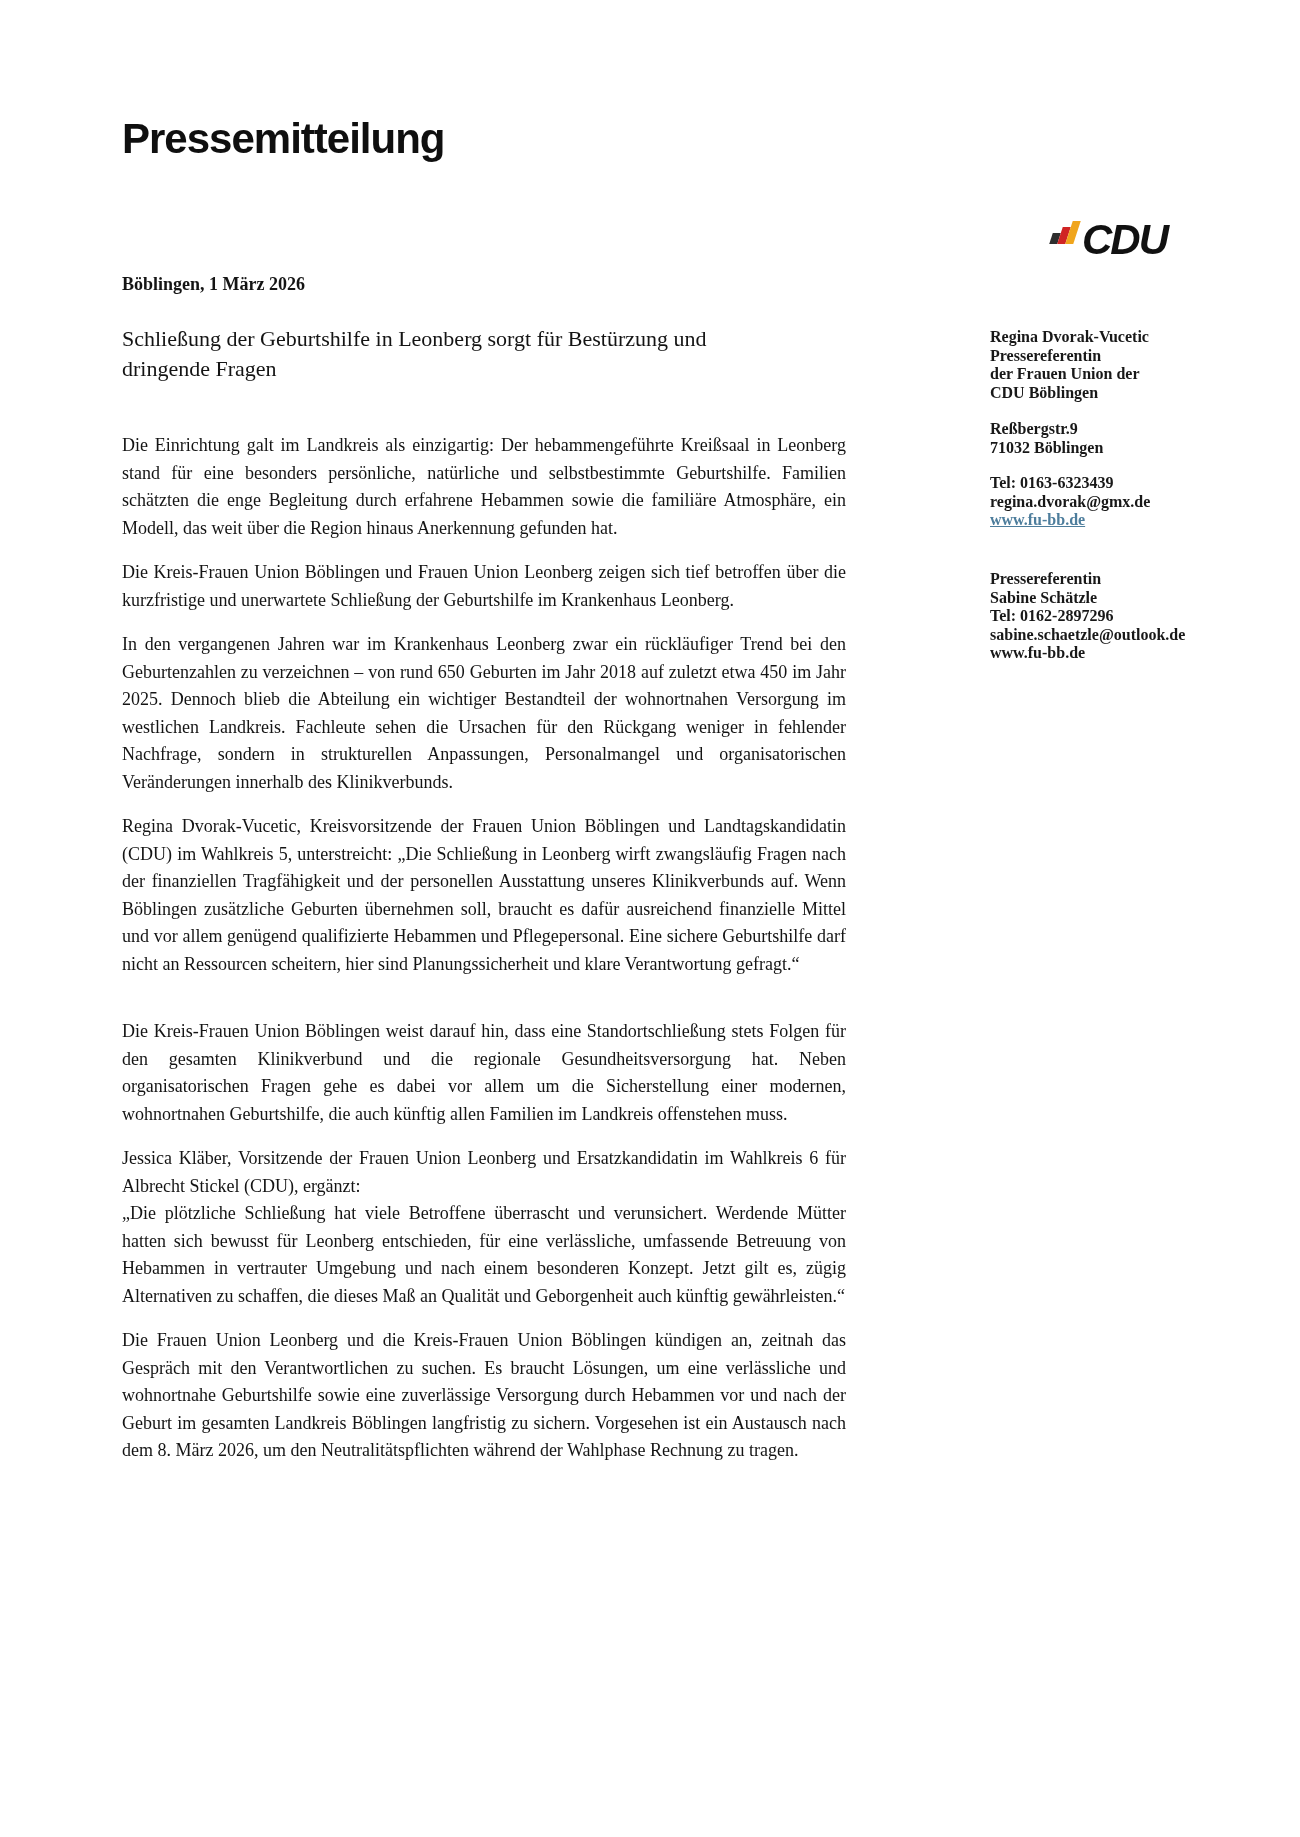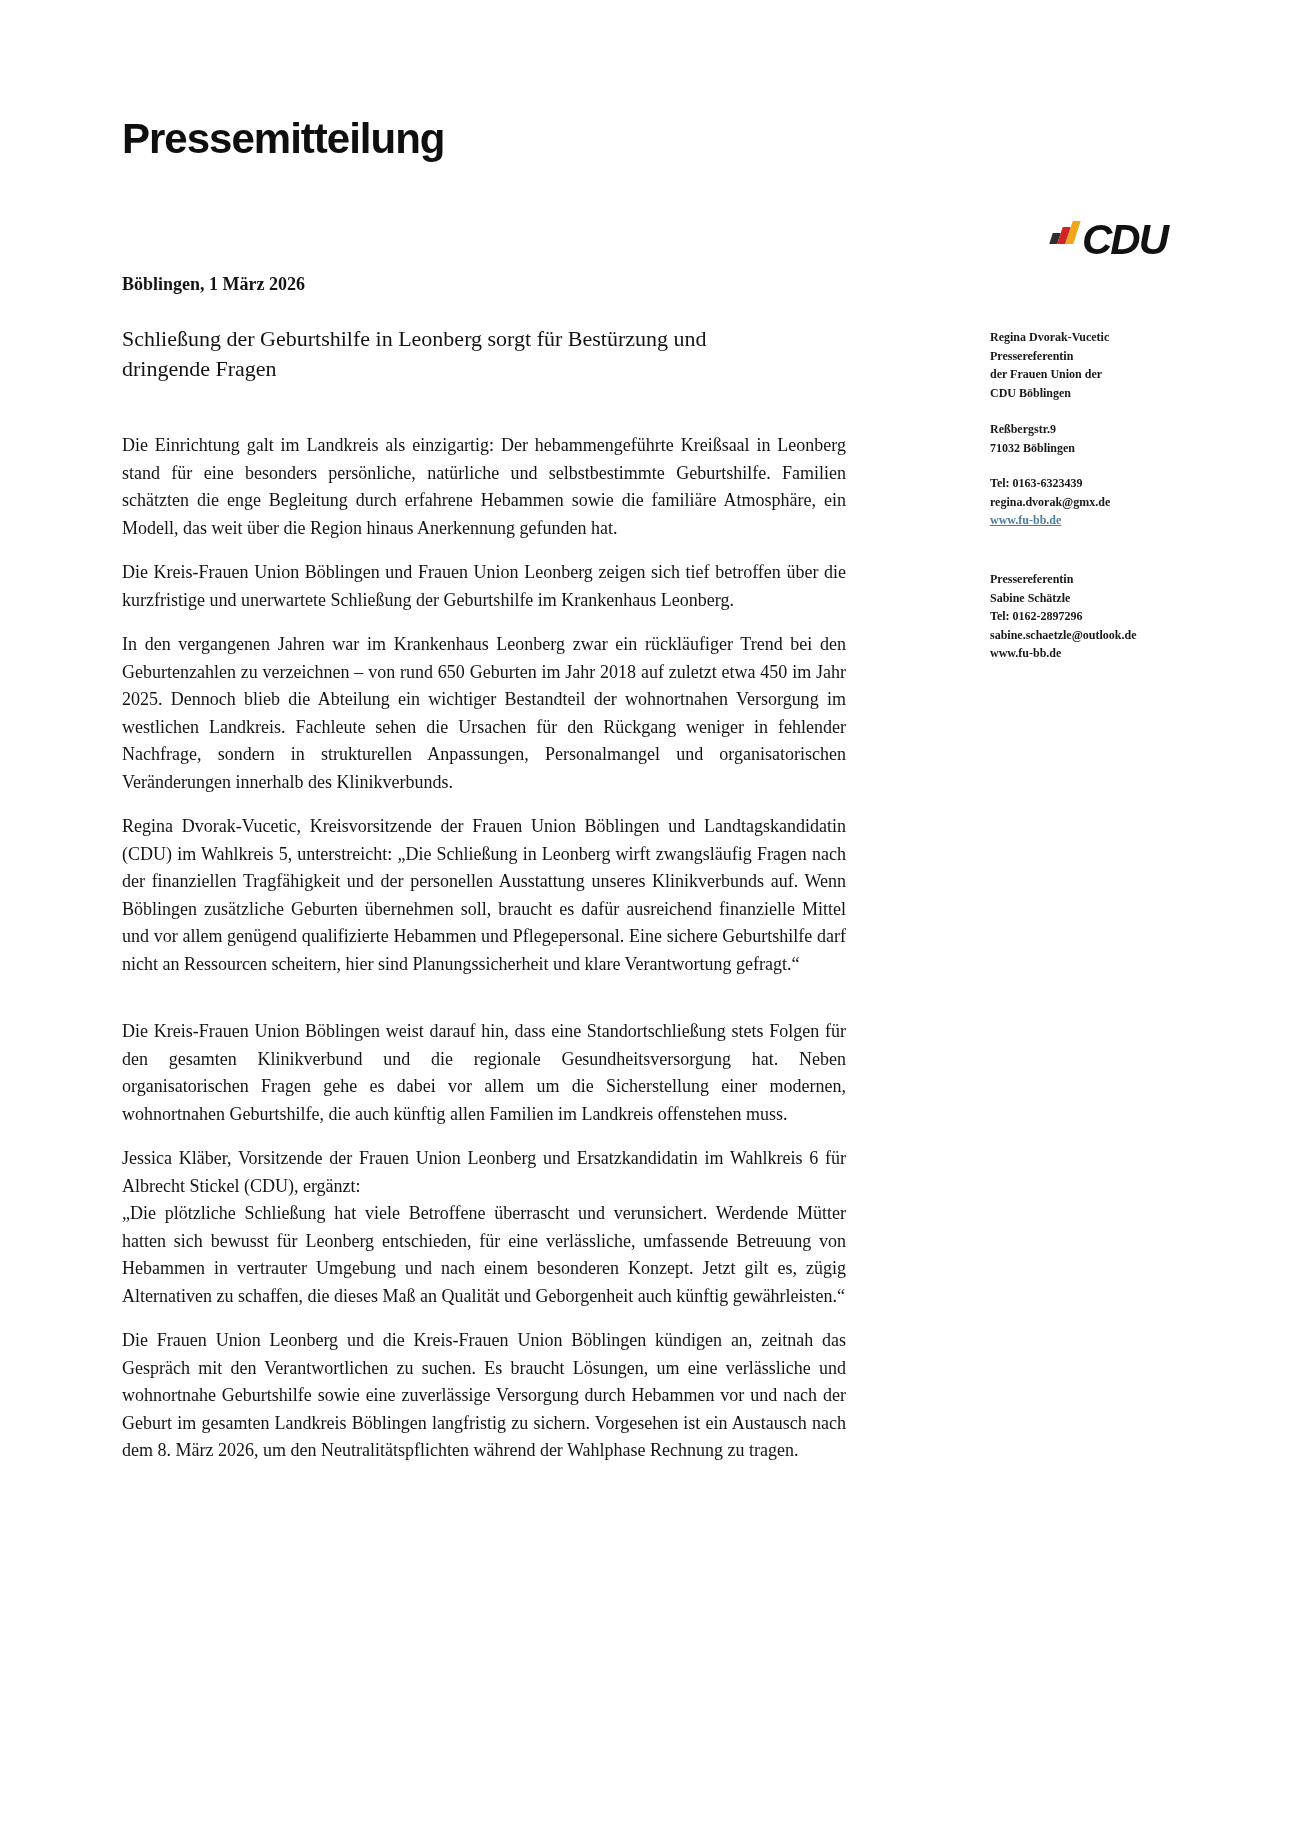--- a/index.html
+++ b/index.html
@@ -69,21 +69,21 @@
     text-align:justify;white-space:pre-line;
     margin:0 0 17px 0;color:var(--text-color);
   }
   .gap-xl{margin-top:40px;}
   .gap-lg{margin-top:14px;}
   .gap-sm{margin-top:10px;}
   
   .side{
     position:absolute;left:990px;width:205px;
     font-family:"Liberation Serif",serif;font-weight:bold;
-    font-size:12px;line-height:18.5px;color:#181818;
+    font-size:16px;line-height:18.5px;color:#181818;
   }
   .b1{top:328px;}
   .b2{top:420px;}
   .b3{top:474px;}
   .b4{top:570px;}
   .weblink{color:var(--link-color,#4d7d9c);text-decoration:underline;cursor:pointer;}
 </style>
 </head>
 <body>
 

